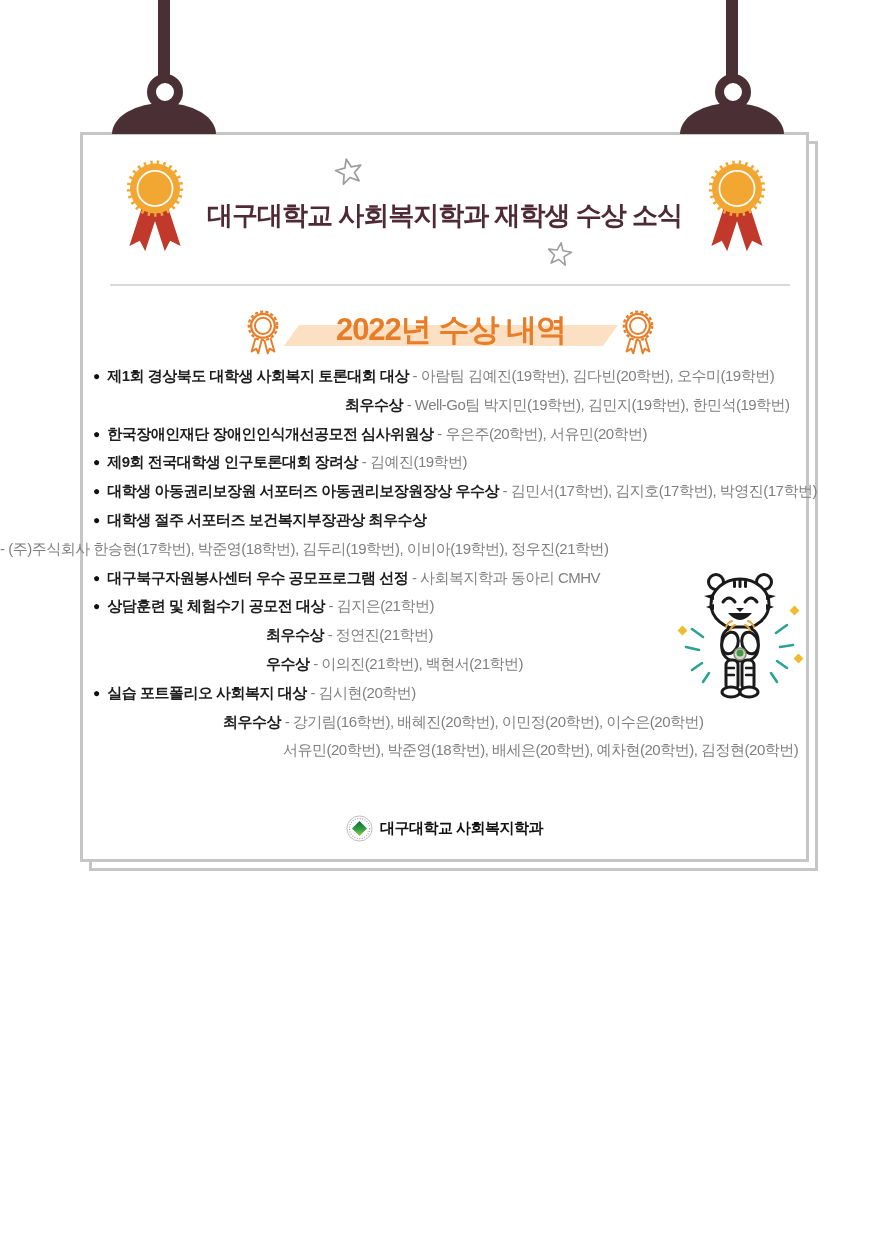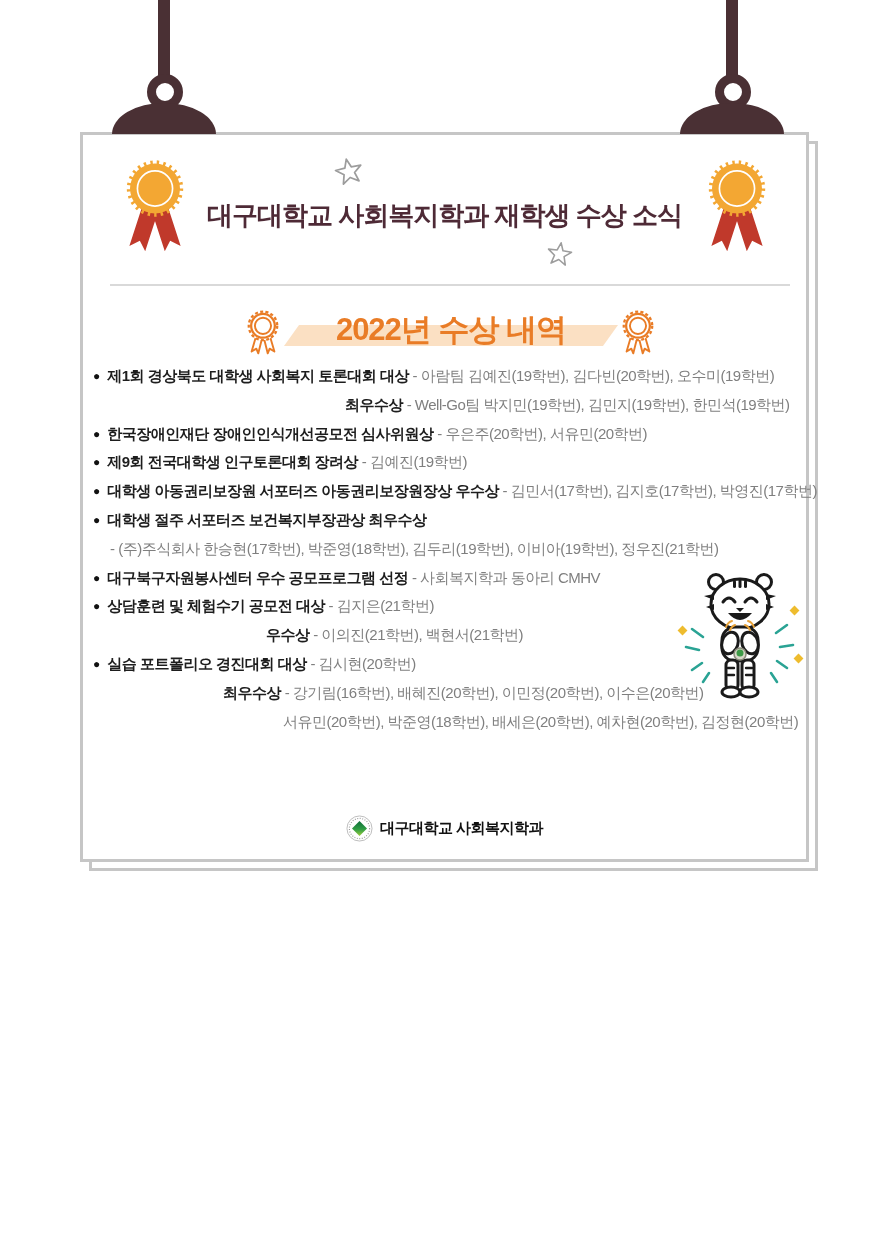--- a/index.html
+++ b/index.html
@@ -43,21 +43,21 @@
   .rosette.left{left:244px;top:308px;}
   .rosette.right{left:619px;top:308px;}
   
   .awards{position:absolute;left:0;top:363px;width:891px;}
   .award-row{height:28.8px;line-height:26px;font-size:15px;white-space:nowrap;}
   .award-row .bullet{color:#111111;font-size:12px;margin-right:7px;vertical-align:1px;}
   .award-row .bold{font-weight:bold;color:#1d1d1d;letter-spacing:-0.5px;}
   .award-row .gray{color:#7f7f7f;letter-spacing:-0.5px;}
   .ind-b{padding-left:93px;}
   .ind-1{padding-left:345px;}
-  .ind-2{padding-left:110px;}
+  .ind-2{}
   .ind-3{padding-left:266px;}
   .ind-4{padding-left:223px;}
   .ind-5{padding-left:283px;}
   
   .tiger{position:absolute;left:675px;top:567px;width:130px;height:132px;}
   
   .footer{
     position:absolute;left:80px;top:813px;width:729px;height:30px;
     display:flex;align-items:center;justify-content:center;gap:7px;
   }
@@ -156,24 +156,27 @@
     <div class="award-row ind-2">
       <span class="gray">- (주)주식회사 한승현(17학번), 박준영(18학번), 김두리(19학번), 이비아(19학번), 정우진(21학번)</span>
     </div>
     <div class="award-row ind-b">
       <span class="bullet">●</span><span class="bold">대구북구자원봉사센터 우수 공모프로그램 선정</span><span class="gray"> - 사회복지학과 동아리 CMHV</span>
     </div>
     <div class="award-row ind-b">
       <span class="bullet">●</span><span class="bold">상담훈련 및 체험수기 공모전 대상</span><span class="gray"> - 김지은(21학번)</span>
     </div>
     <div class="award-row ind-3">
+      <span class="bold">최우수상</span><span class="gray"> - 정연진(21학번)</span>
+    </div>
+    <div class="award-row ind-3">
       <span class="bold">우수상</span><span class="gray"> - 이의진(21학번), 백현서(21학번)</span>
     </div>
     <div class="award-row ind-b">
-      <span class="bullet">●</span><span class="bold">실습 포트폴리오 경진대회 대상</span><span class="gray"> - 김시현(20학번)</span>
+      <span class="bullet">●</span><span class="bold">실습 포트폴리오 사회복지 대상</span><span class="gray"> - 김시현(20학번)</span>
     </div>
     <div class="award-row ind-4">
       <span class="bold">최우수상</span><span class="gray"> - 강기림(16학번), 배혜진(20학번), 이민정(20학번), 이수은(20학번)</span>
     </div>
     <div class="award-row ind-5">
       <span class="gray">서유민(20학번), 박준영(18학번), 배세은(20학번), 예차현(20학번), 김정현(20학번)</span>
     </div>
   </div>
 
   <svg class="tiger" viewBox="0 0 130 132">

